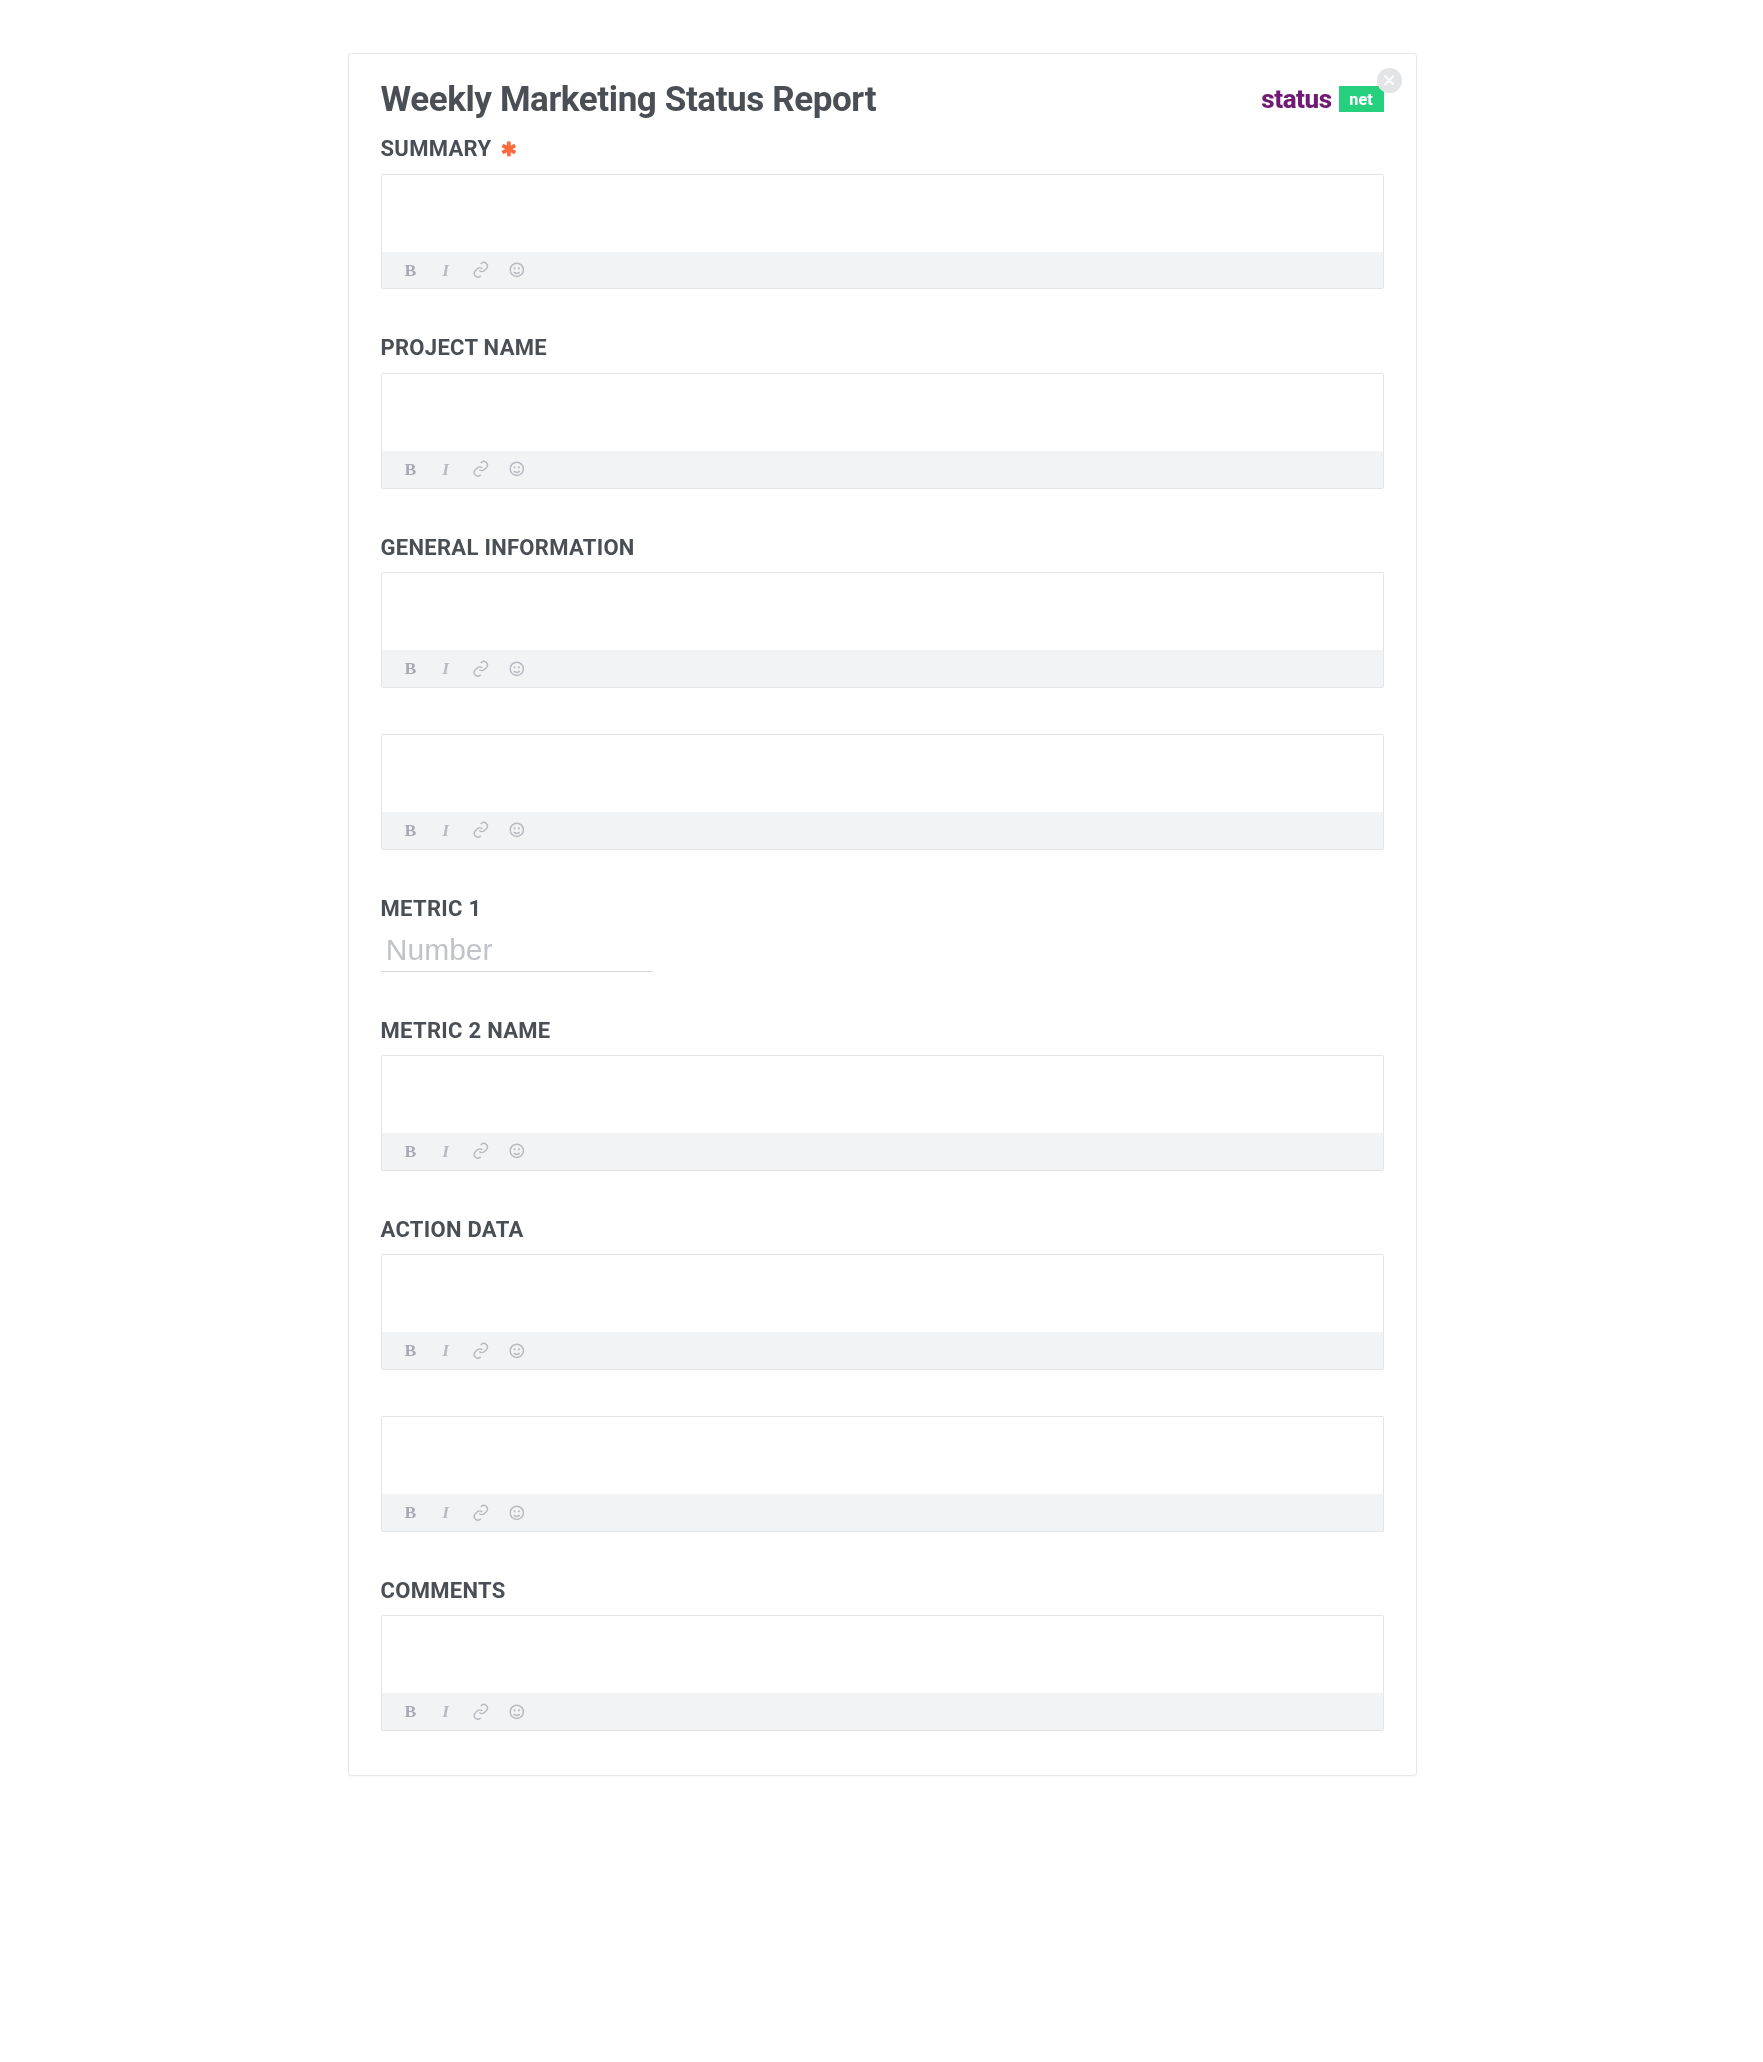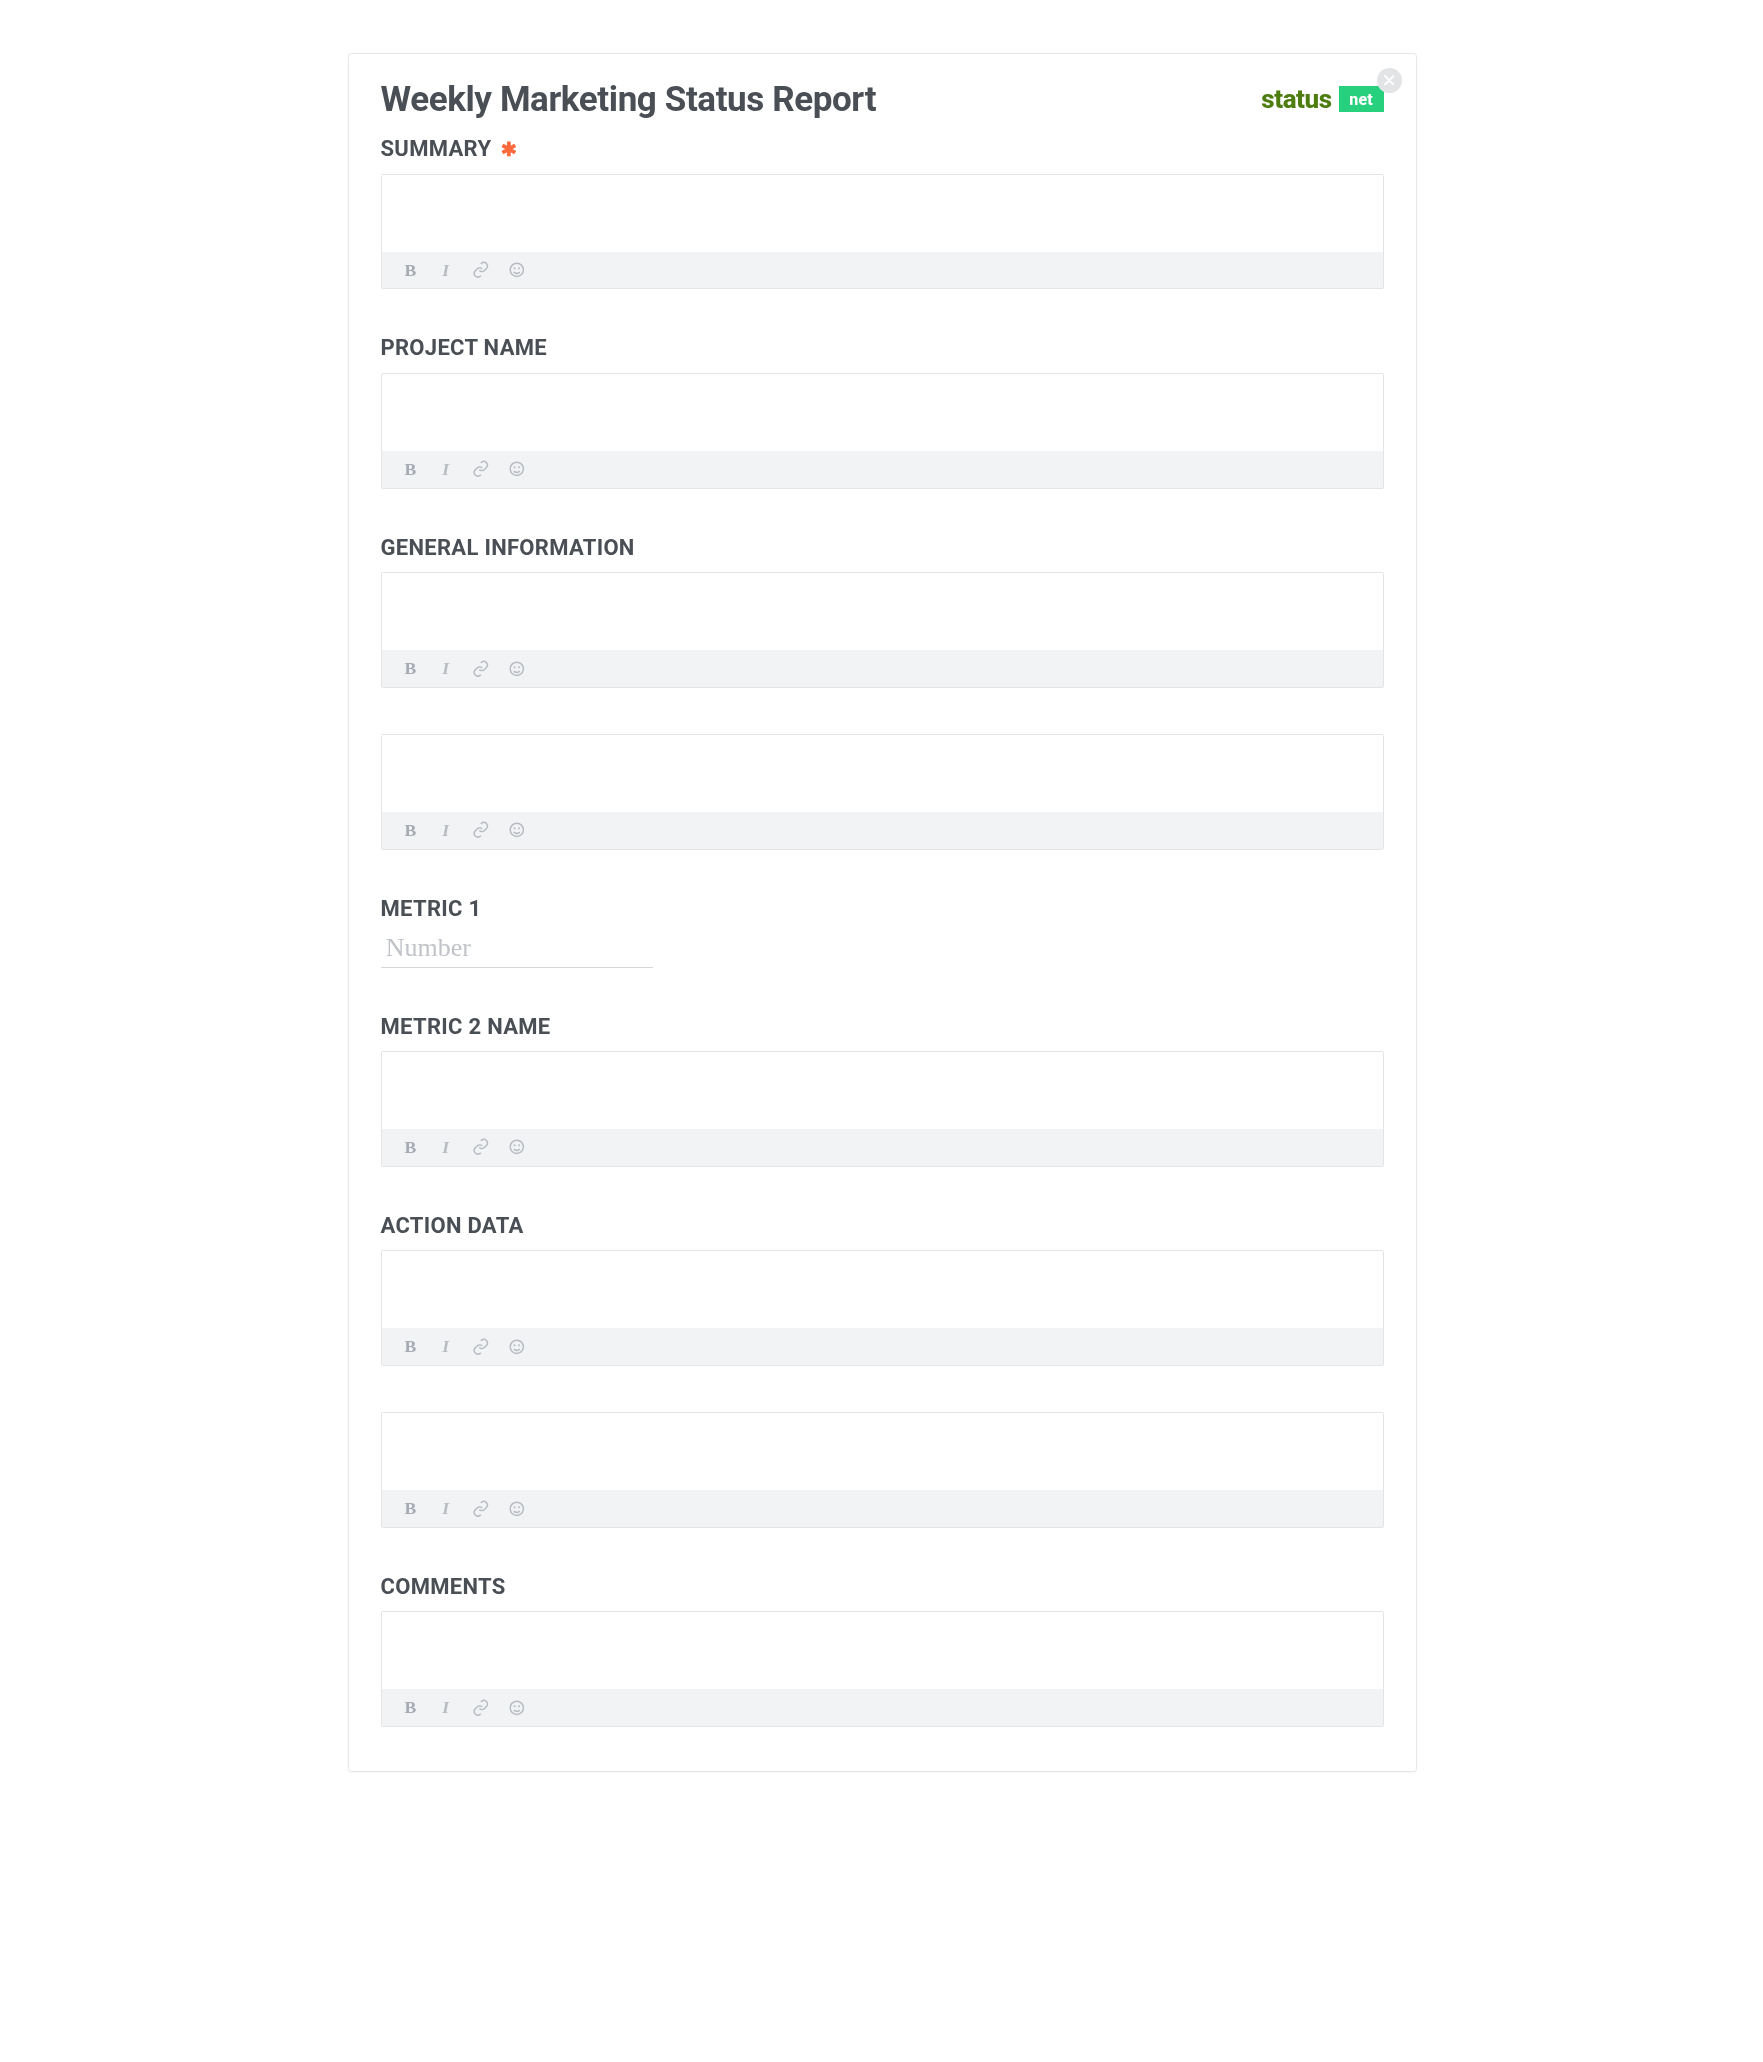--- a/index.html
+++ b/index.html
@@ -43,21 +43,21 @@
     letter-spacing: -0.4px;
   }
   .brand {
     display: flex;
     align-items: center;
     gap: 7px;
   }
   .brand-text {
     font-size: 26px;
     font-weight: 800;
-    color: #4d7c0f;
+    color: #701a75;
     letter-spacing: -0.4px;
   }
   .brand-badge {
     background: #26d07c;
     color: #fff;
     font-weight: 800;
     font-size: 16px;
     padding: 3.5px 10.5px;
     border-radius: 0;
     letter-spacing: 0.2px;
@@ -116,24 +116,23 @@
   .tb-btn svg { width: 17.6px; height: 17.6px; fill: none; stroke: #b7bbc2; stroke-width: 2; }
   .num-input-wrap {
     width: 272px;
     border-bottom: 0.9px solid #d5d7da;
     padding: 0 5.3px 3.5px 5.3px;
   }
   .num-input {
     width: 100%;
     border: none;
     outline: none;
-    font-size: 26px;
+    font-size: 30px;
     color: #4a4f55;
     background: transparent;
-    font-family: Liberation Serif, serif;
   }
   .num-input::placeholder {
     color: #c0c3c8;
     font-weight: 400;
   }
   .slider-wrap {
     width: 527px;
     height: 8.8px;
     background: #e3e4e6;
     border-radius: 4.4px;

